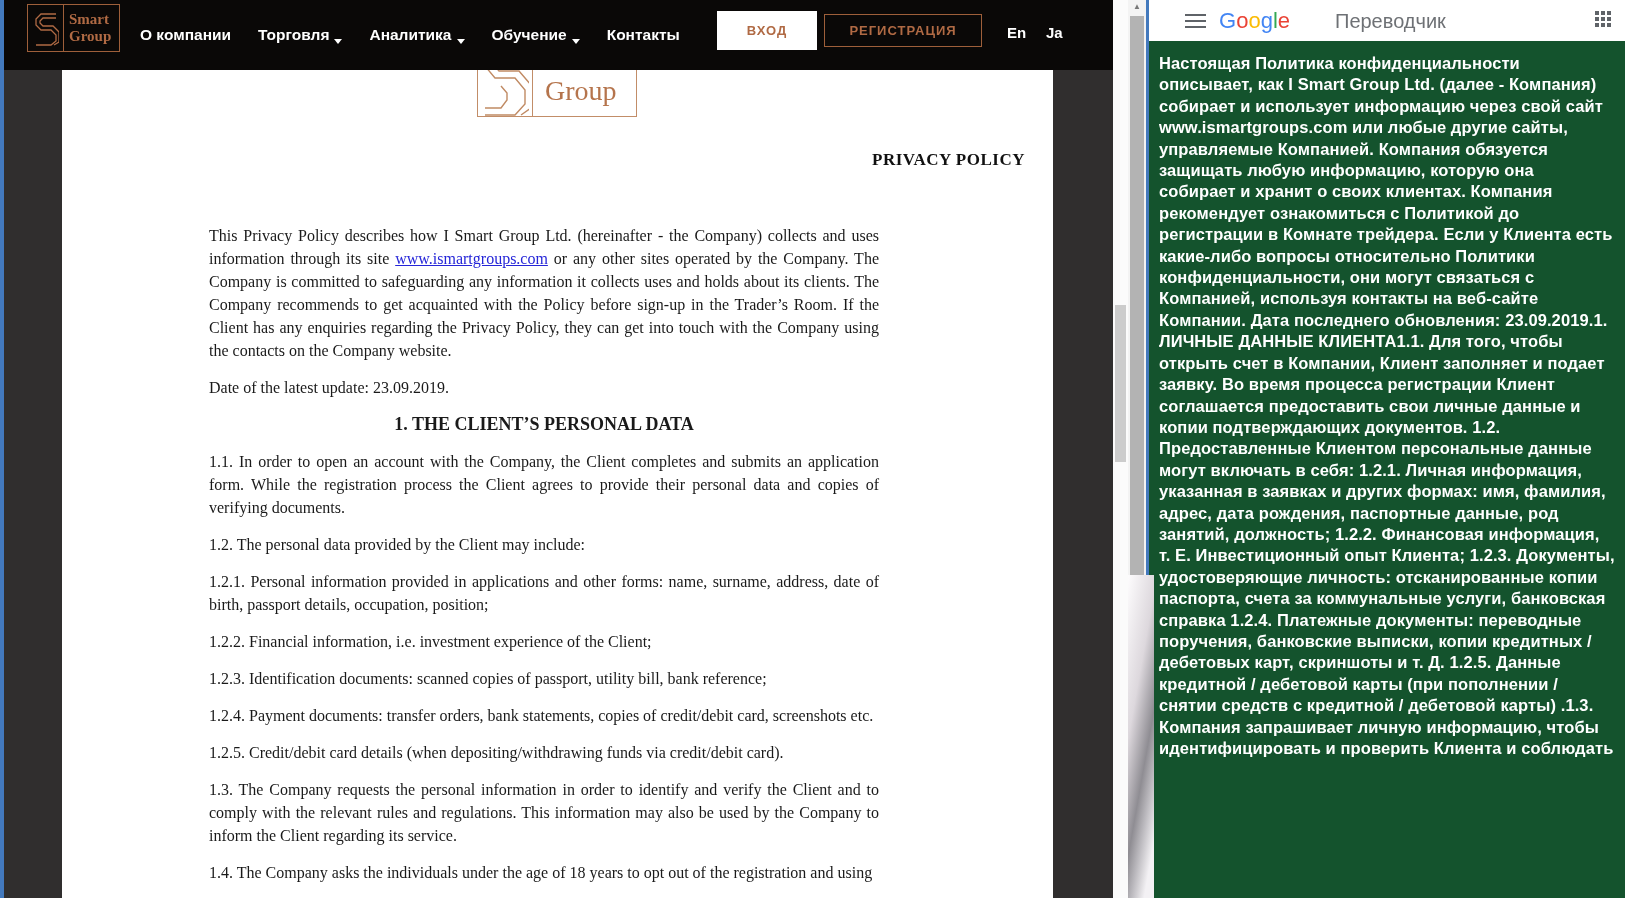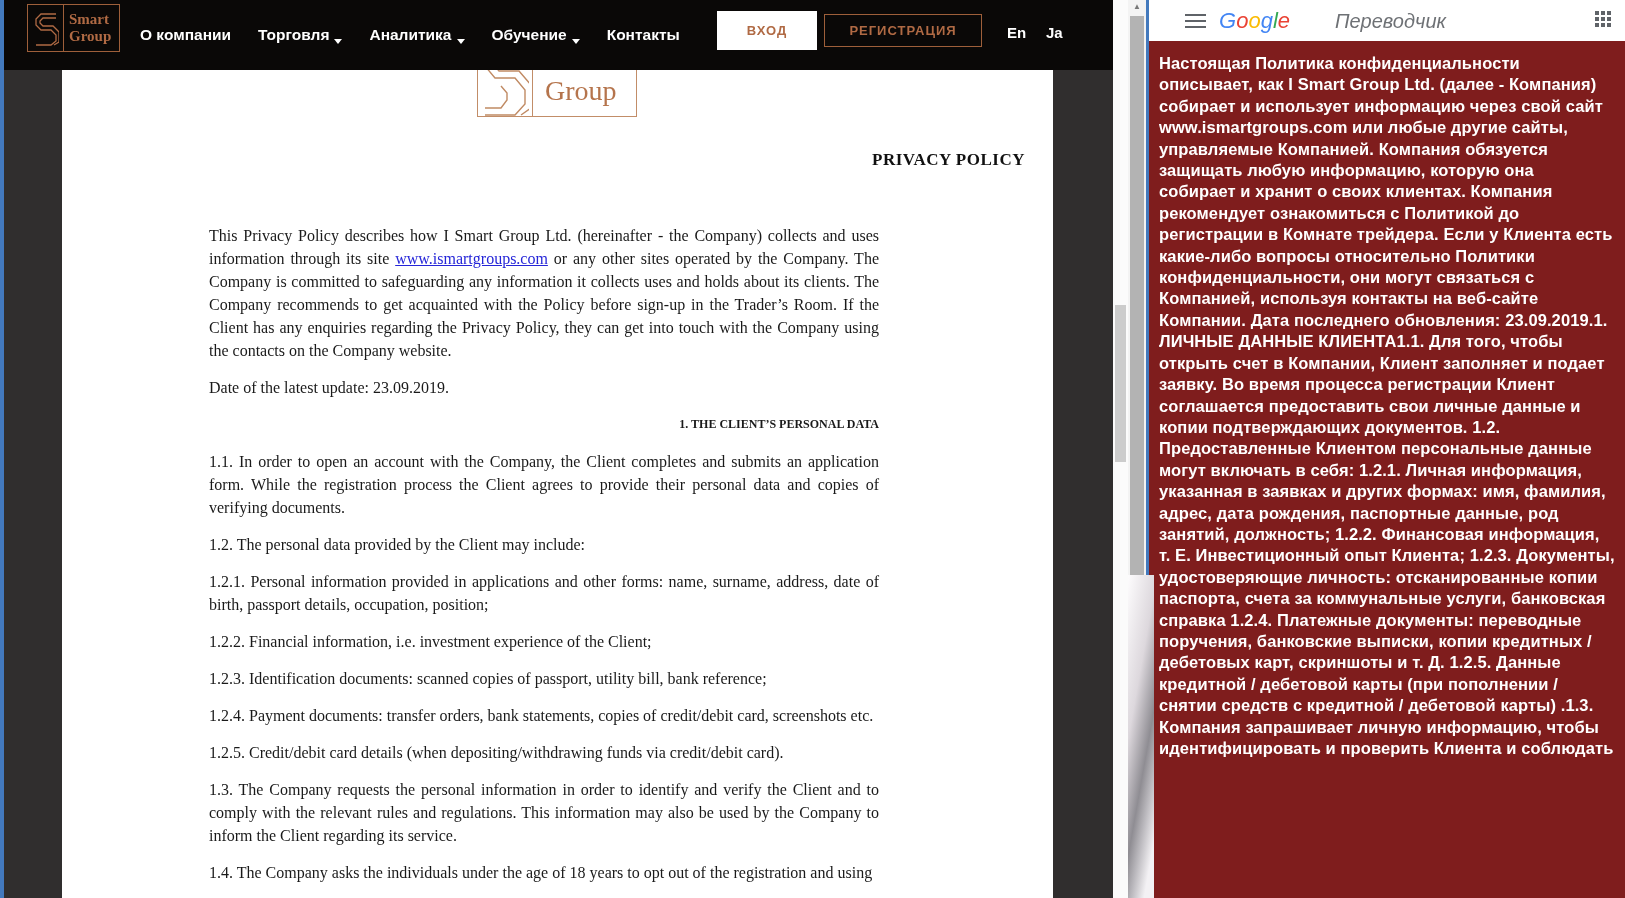--- a/index.html
+++ b/index.html
@@ -48,53 +48,53 @@
   .doc-logo-text span { font-family:"Liberation Serif", serif; font-size:28px; line-height:38px;
                         color:#b5744c; }
   .doc-title { margin-top:78px; text-align:right; width:820px;
                font-family:"Liberation Serif", serif; font-weight:bold; font-size:17px;
                letter-spacing:0.5px; color:#111111; }
   .doc-body { position:absolute; left:143px; top:0; width:678px;
               font-family:"Liberation Serif", serif; font-size:16px; line-height:23px;
               color:#1a1a1a; text-align:justify; }
   .doc-body p { margin:14px 4px; }
   .doc-body .intro { margin-top:53px; }
-  .doc-heading { font-weight:bold; font-size:12px; margin:22px 0 14px 0; text-align:right; }
+  .doc-heading { font-weight:bold; font-size:18px; margin:22px 0 14px 0; text-align:center; }
   .doc-link { color:#2525d8; text-decoration:underline; cursor:pointer; }
 
   
   .b-scrollbar { position:absolute; left:1113px; top:0; width:15px; height:898px; background:#fbfbfb; }
   .b-thumb { position:absolute; left:2px; top:305px; width:11px; height:157px; background:#cccccc; }
 
   
   #translator { position:absolute; left:1128px; top:0; width:497px; height:898px; background:#ffffff; }
   .t-strip { position:absolute; left:0; top:0; width:18px; height:898px; background:#f3f3f3; }
   .t-arrow { position:absolute; left:0; top:2px; width:18px; text-align:center;
              font-size:8px; color:#777777; cursor:pointer; }
   .t-thumb { position:absolute; left:2px; top:16px; width:14px; height:559px; background:#b3b3b3; }
   .t-swoosh { position:absolute; left:0; top:575px; width:26px; height:323px; z-index:3;
               background:
                 radial-gradient(120px 260px at -60px 760px, rgba(240,228,235,0.9) 30%, rgba(150,148,155,0.85) 55%, rgba(255,255,255,0) 72%),
                 linear-gradient(100deg, #fdfcfd 0%, #ddd8dd 35%, #8f8d93 60%, #f3f1f4 88%);
   }
   .t-border { position:absolute; left:18px; top:0; width:3px; height:898px; background:#4379bd; }
 
-  .t-header { position:absolute; left:21px; top:0; width:476px; height:41px; background:#ffffff;font-style:italic; }
+  .t-header { position:absolute; left:21px; top:0; width:476px; height:41px; background:#ffffff; }
   .hamburger { position:absolute; left:36px; top:14px; width:21px; height:14px; cursor:pointer; }
   .hamburger div { height:2px; background:#5f6368; margin-bottom:4px; }
   .g-logo { position:absolute; left:70px; top:8px; font-size:22px; letter-spacing:0px; }
   .g-logo span { font-weight:normal; }
   .g-suffix { position:absolute; left:158px; top:10px; font-size:20px; color:#6e7175;margin-left:28px; }
   .apps-grid { position:absolute; right:12px; top:11px; width:18px; height:18px; cursor:pointer;
                display:grid; grid-template-columns:repeat(3,4px); grid-template-rows:repeat(3,4px);
                gap:2px; }
   .apps-grid i { background:#5f6368; width:4px; height:4px; display:block; }
 
   .t-body { position:absolute; left:21px; top:41px; width:476px; height:857px;
-            background:#7f1d1d; padding:12px 10px 0 10px; overflow:hidden; }
+            background:#14532d; padding:12px 10px 0 10px; overflow:hidden; }
   .t-text { color:#ffffff; font-weight:bold; font-size:16.5px; line-height:21.4px;
             letter-spacing:0.1px; }
 
   
   .win-edge { position:absolute; left:0; top:0; width:4px; height:898px; background:#4379bd; z-index:5; }
 </style>
 </head>
 <body>
 
 <div id="stage">

